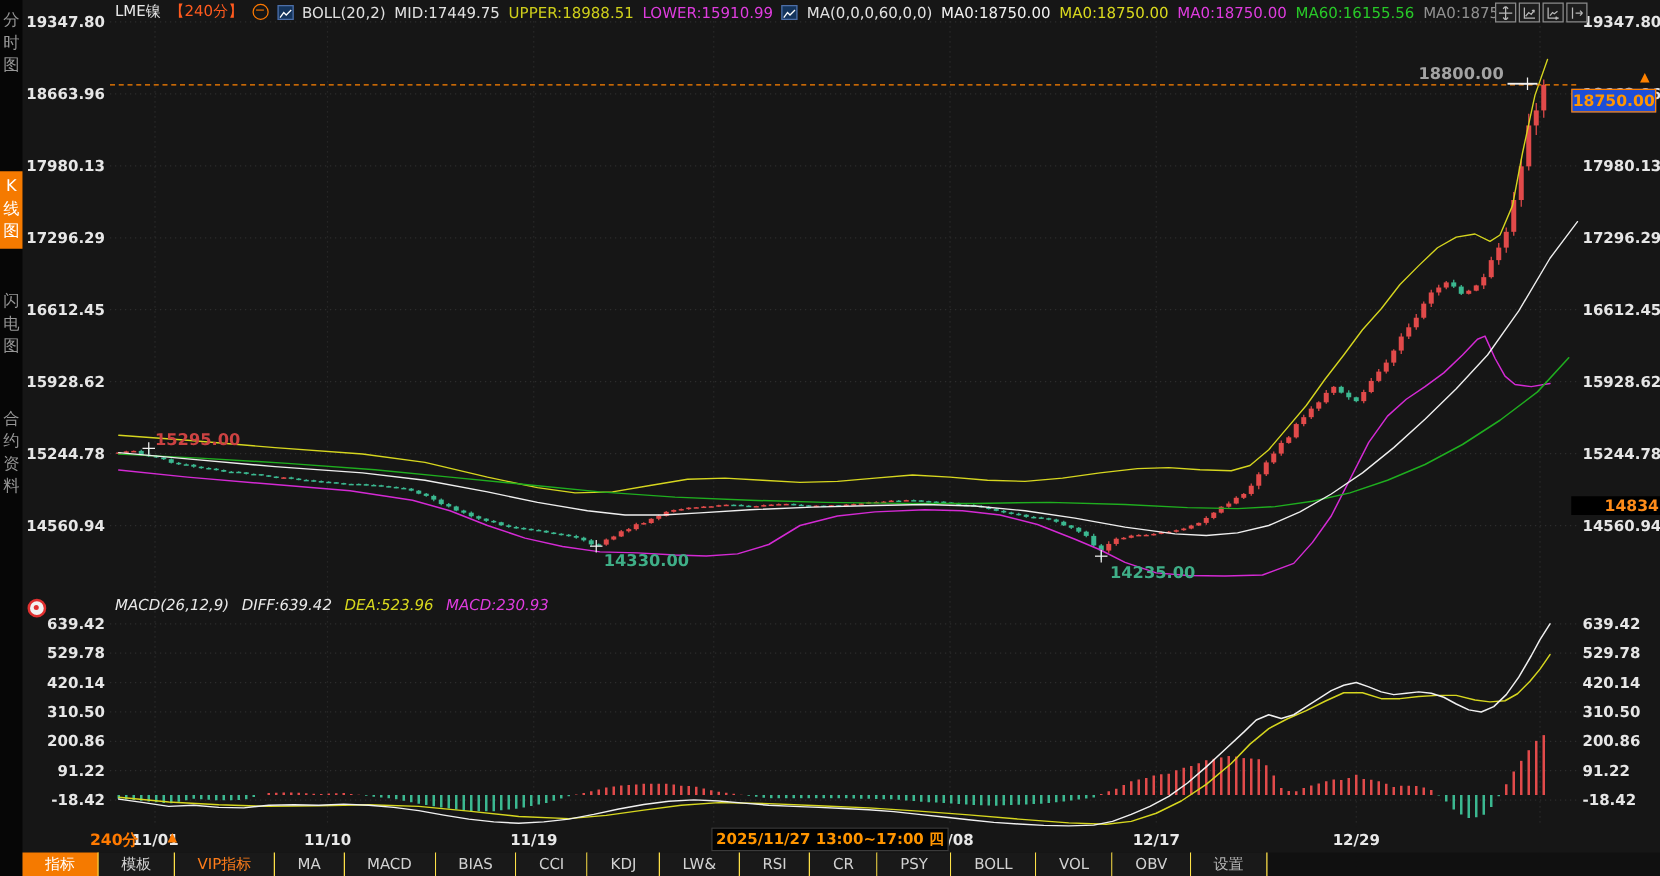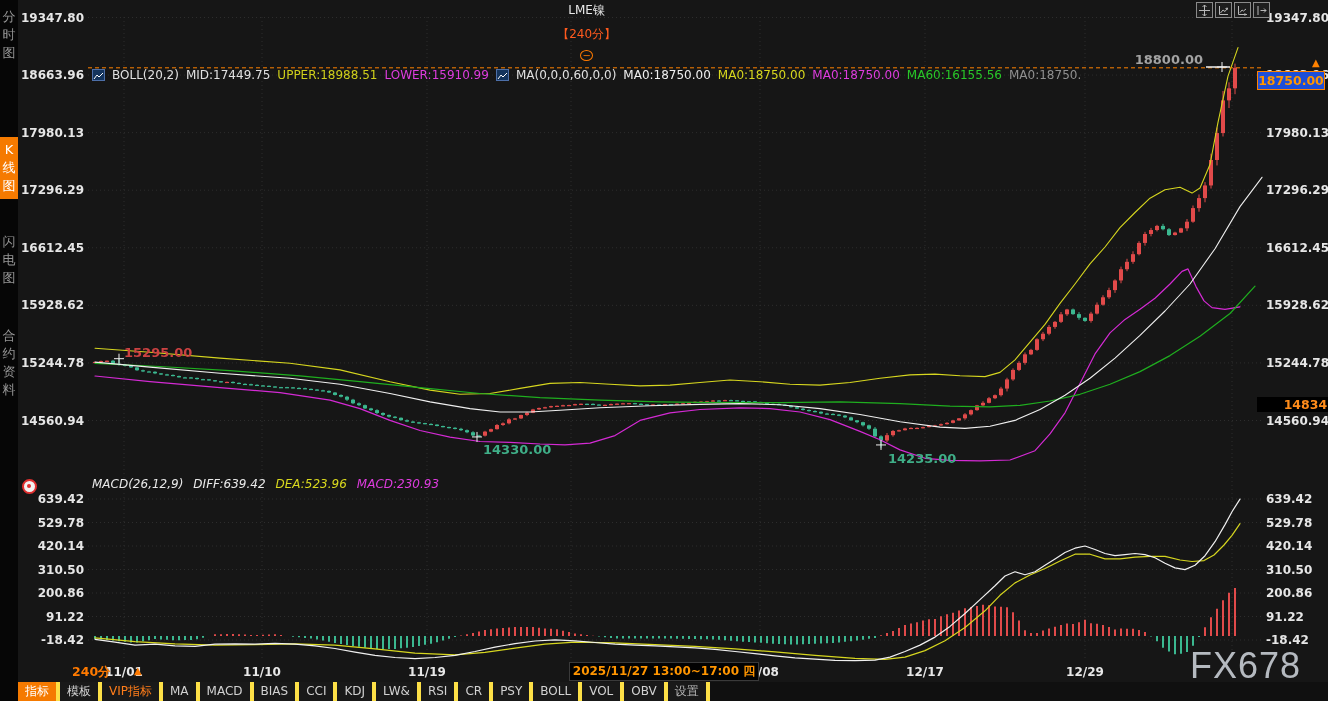--- a/index.html
+++ b/index.html
@@ -6,21 +6,21 @@
   .stage{position:relative;width:1328px;height:701px;background:#161616;overflow:hidden;
          font-family:"DejaVu Sans","Liberation Sans",sans-serif;-webkit-font-smoothing:antialiased;}
   svg#chart-svg{position:absolute;left:0;top:0;z-index:1;}
   
   .sidebar{position:absolute;left:0;top:0;width:18px;height:701px;background:#060606;z-index:3;}
   .side-item{position:absolute;left:0;width:18px;display:flex;flex-direction:column;align-items:center;
              color:#969696;font-size:13px;line-height:18px;cursor:pointer;}
   .side-item.active{background:#f57a00;color:#ffffff;padding:4px 0;}
   
   .hdr{position:absolute;left:92px;top:2px;height:15px;display:flex;align-items:center;gap:7px;
-       font-size:12px;white-space:nowrap;z-index:4;flex-direction:column;}
+       font-size:12px;white-space:nowrap;z-index:4;}
   .hdr span{display:inline-block;}
   .minus-circle{width:11px;height:11px;border:1px solid #ff7a00;border-radius:50%;color:#ff7a00;
                 font-size:10px;line-height:9px;text-align:center;}
   .mini-chart{width:13px;height:12px;background:#14345c;border:1px solid #4d6fa8;box-sizing:border-box;}
   .topicons{position:absolute;left:1196px;top:2px;display:flex;gap:2px;z-index:4;}
   .ticon{width:15px;height:14px;border:1px solid #8a8a8a;background:#1d1d1d;display:flex;
          align-items:center;justify-content:center;cursor:pointer;}
   
   .macdhdr{position:absolute;left:92px;top:477px;display:flex;gap:10px;font-size:12px;z-index:4;white-space:nowrap;font-style:italic;}
   .macd-target{position:absolute;left:22px;top:479px;width:11px;height:11px;border:2px solid #e03030;
@@ -40,22 +40,22 @@
   .interval-arrow{position:absolute;left:134px;top:665px;color:#ff7a00;font-size:10px;z-index:4;}
   .date-label{position:absolute;top:665px;transform:translateX(-50%);color:#e8e8e8;font-size:12px;font-weight:700;z-index:2;}
   .tooltip{position:absolute;left:569px;top:662px;width:188px;height:17px;background:#020202;
            border:1px solid #3a3a3a;color:#ff9500;font-size:12px;font-weight:700;line-height:16px;
            text-align:center;z-index:5;}
   .watermark{position:absolute;left:1190px;top:645px;font-size:36px;color:#c3c8cf;opacity:.92;
              letter-spacing:1px;z-index:6;pointer-events:none;font-family:"Liberation Sans",sans-serif;}
   
   .toolbar{position:absolute;left:18px;top:682px;width:1310px;height:19px;background:#101010;
            display:flex;z-index:6;}
-  .tb{height:19px;line-height:19px;padding:0 7px;font-size:12px;color:#d2d2d2;background:#191919;
-      border-right:4px solid #fde047;cursor:pointer;white-space:nowrap;}
+  .tb{height:19px;line-height:19px;padding:0 18px;font-size:12px;color:#d2d2d2;background:#191919;
+      border-right:1px solid #fde047;cursor:pointer;white-space:nowrap;}
   .tb.active{background:#f57a00;color:#fff;}
   .tb.vip{color:#ff7d1a;}
   .tb.settings{color:#b5b5b5;}
 </style>
 </head>
 <body>
 
 <div class="stage">
 
   <svg id="chart-svg" width="1328" height="701" viewBox="0 0 1328 701">
@@ -818,21 +818,20 @@
   <div id="date-labels">
       <span class="date-label" style="left: 124px;">11/01</span>
       <span class="date-label" style="left: 262px;">11/10</span>
       <span class="date-label" style="left: 427px;">11/19</span>
       <span class="date-label" style="left: 760px;">12/08</span>
       <span class="date-label" style="left: 925px;">12/17</span>
       <span class="date-label" style="left: 1085px;">12/29</span>
     </div>
   <div class="tooltip">2025/11/27 13:00~17:00 四</div>
 
-  <div class="watermark">FX678</div>
 
   <div class="toolbar" id="toolbar">
       <span class="tb active">指标</span>
       <span class="tb">模板</span>
       <span class="tb vip">VIP指标</span>
       <span class="tb">MA</span>
       <span class="tb">MACD</span>
       <span class="tb">BIAS</span>
       <span class="tb">CCI</span>
       <span class="tb">KDJ</span>

